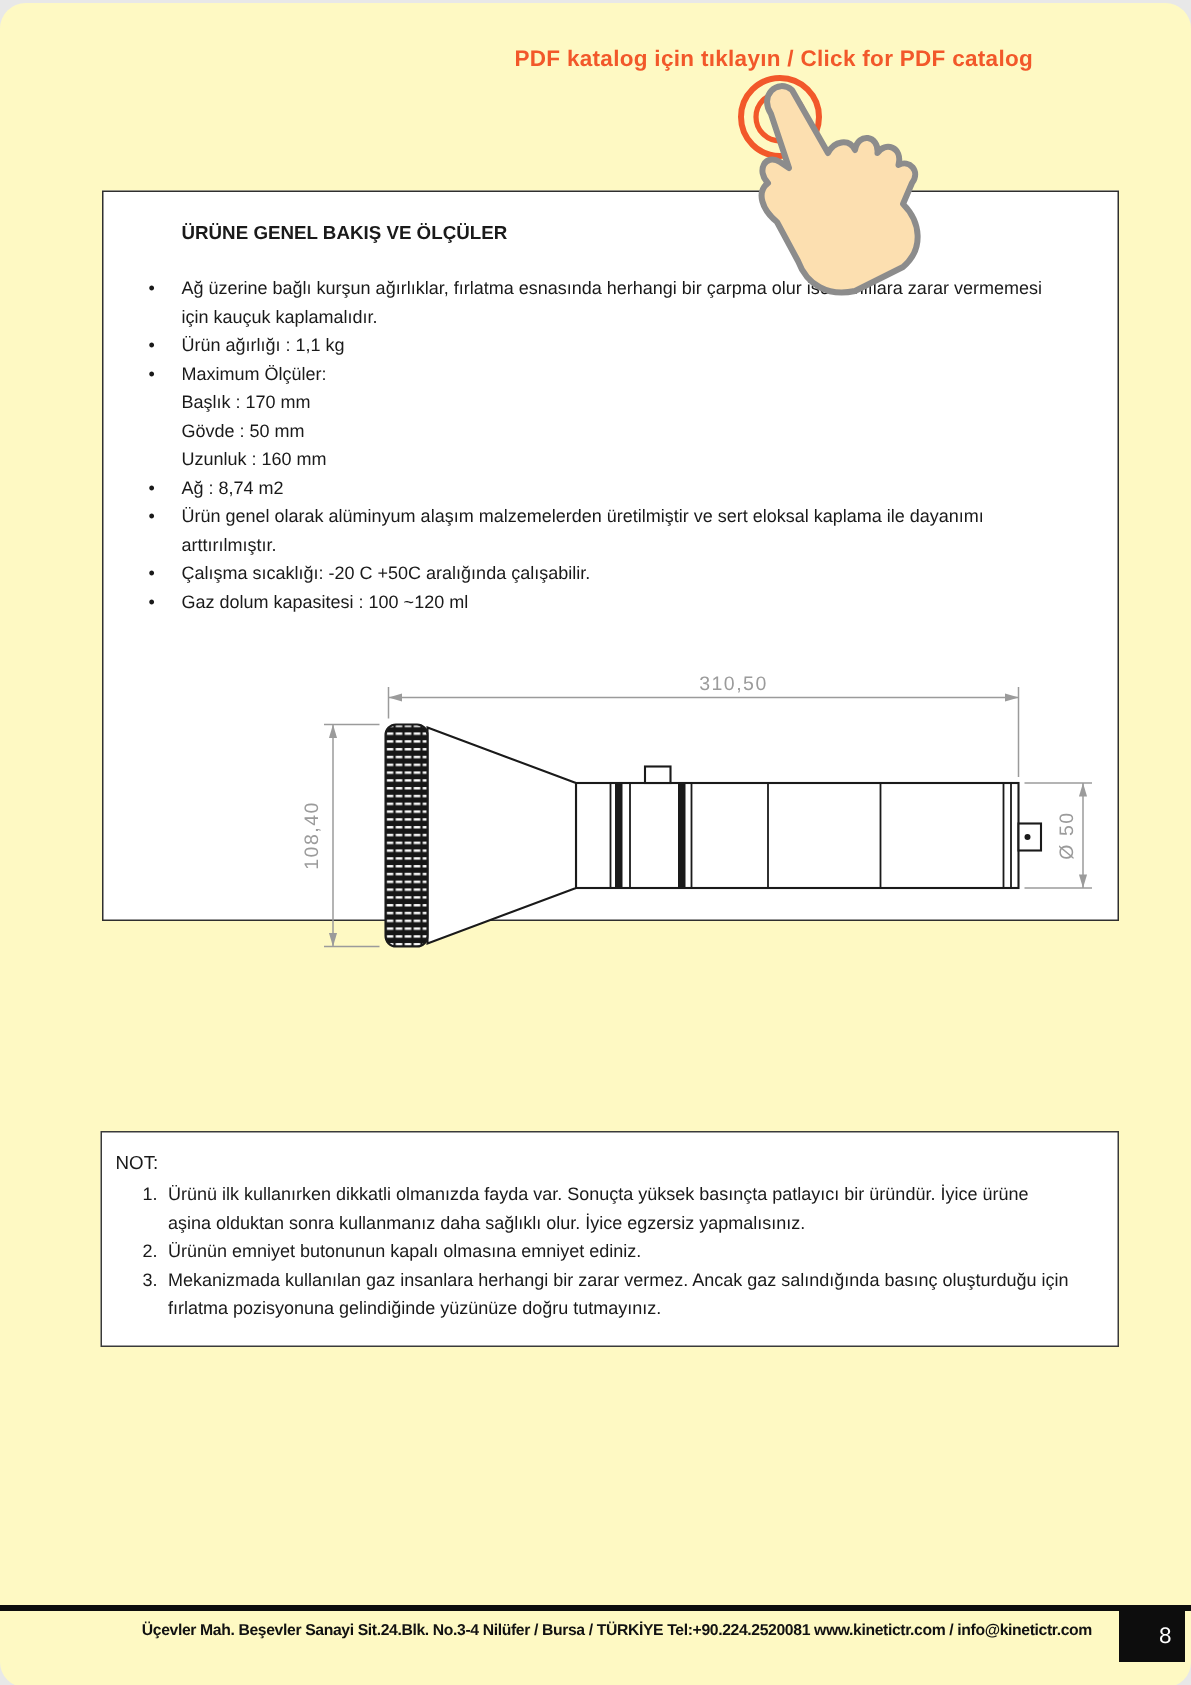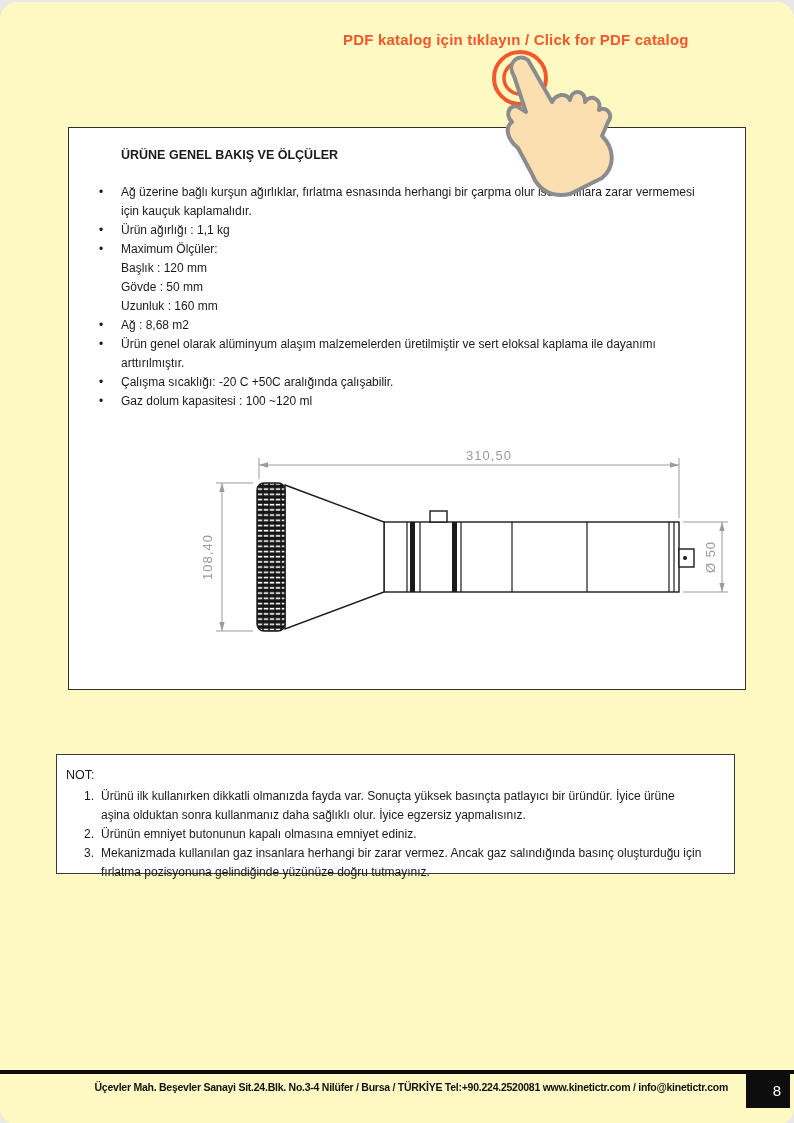--- a/index.html
+++ b/index.html
@@ -9,36 +9,36 @@
     font-family:"Liberation Sans",sans-serif;color:#1a1a1a;border-radius:17px;
   }
   
   .top-link{
     position:absolute;left:343px;top:29px;white-space:nowrap;
     color:#f2582a;font-size:15px;font-weight:700;letter-spacing:.2px;
   }
   .tap-icon{position:absolute;left:478px;top:46px;width:160px;height:150px;z-index:5;}
   
   .main-box{
-    position:absolute;left:68px;top:125px;width:678px;height:563px;
+    position:absolute;left:68px;top:125px;width:678px;height:487px;
     border:1.5px solid #2f2f2f;background:#fff;box-sizing:border-box;
   }
   .box-title{position:absolute;left:52px;top:20px;font-size:12.5px;font-weight:700;}
   ul.bullets{
     position:absolute;left:22px;top:55px;width:618px;margin:0;padding:0;
     list-style:none;font-size:12px;line-height:19px;
   }
   ul.bullets li{position:relative;padding-left:30px;}
   ul.bullets .bmark{position:absolute;left:8px;top:0;font-size:12px;}
   ul.bullets .subline{padding-left:0;}
   
   .drawing{position:absolute;left:80px;top:305px;width:640px;height:240px;}
   
   .not-box{
-    position:absolute;left:56px;top:752px;width:679px;height:120px;
+    position:absolute;left:67px;top:752px;width:679px;height:144px;
     border:1.5px solid #3a3a3a;background:#fff;box-sizing:border-box;
   }
   .not-label{position:absolute;left:9px;top:13px;font-size:12.5px;}
   ol.notes{
     position:absolute;left:21px;top:32px;width:625px;margin:0;padding:0;
     list-style:none;font-size:12px;line-height:19px;
   }
   ol.notes li{position:relative;padding-left:23px;}
   ol.notes .nmark{position:absolute;left:0;top:0;width:16px;text-align:right;}
   
@@ -79,27 +79,27 @@
         <span class="bmark">•</span>
         <span>Ağ üzerine bağlı kurşun ağırlıklar, fırlatma esnasında herhangi bir çarpma olur ise canlılara zarar vermemesi için kauçuk kaplamalıdır.</span>
       </li>
       <li>
         <span class="bmark">•</span>
         <span>Ürün ağırlığı : 1,1 kg</span>
       </li>
       <li>
         <span class="bmark">•</span>
         <span>Maximum Ölçüler:</span>
-        <div class="subline">Başlık : 120 mm</div>
+        <div class="subline">Başlık : 170 mm</div>
         <div class="subline">Gövde : 50 mm</div>
         <div class="subline">Uzunluk  : 160 mm</div>
       </li>
       <li>
         <span class="bmark">•</span>
-        <span>Ağ : 8,68 m2</span>
+        <span>Ağ : 8,74 m2</span>
       </li>
       <li>
         <span class="bmark">•</span>
         <span>Ürün genel olarak alüminyum alaşım malzemelerden üretilmiştir ve sert eloksal kaplama ile dayanımı arttırılmıştır.</span>
       </li>
       <li>
         <span class="bmark">•</span>
         <span>Çalışma sıcaklığı: -20 C  +50C  aralığında çalışabilir.</span>
       </li>
       <li>

